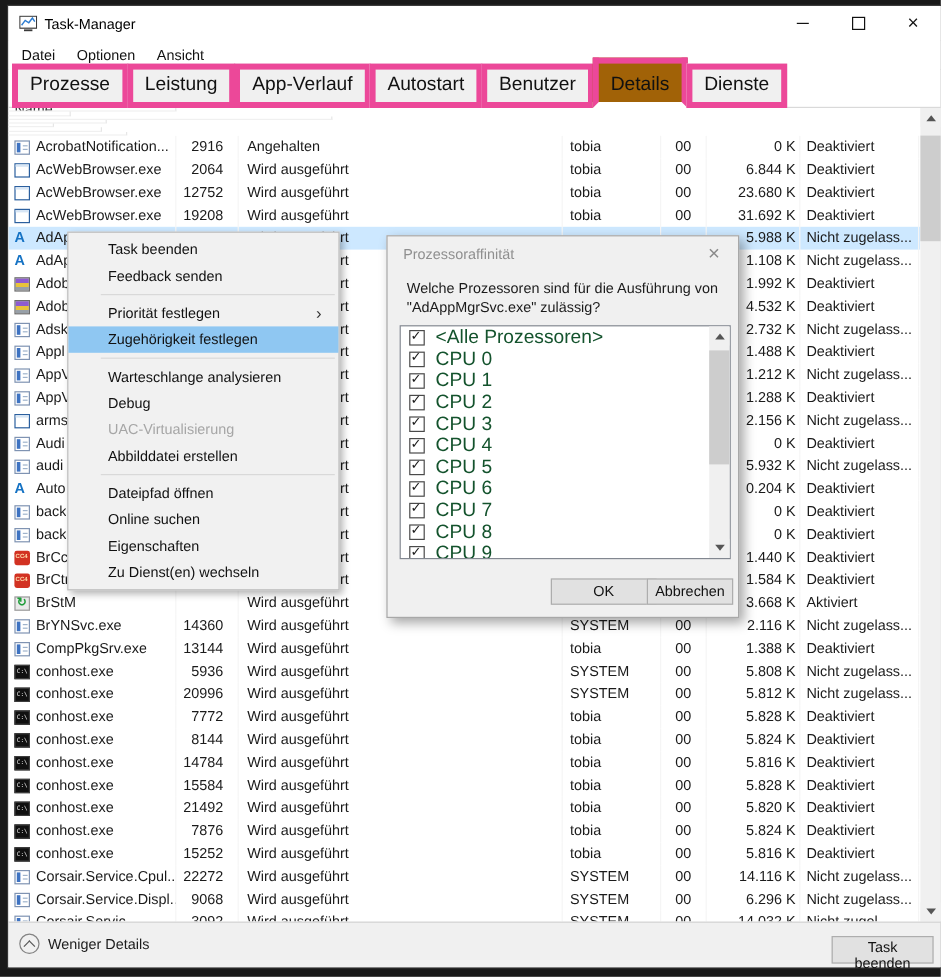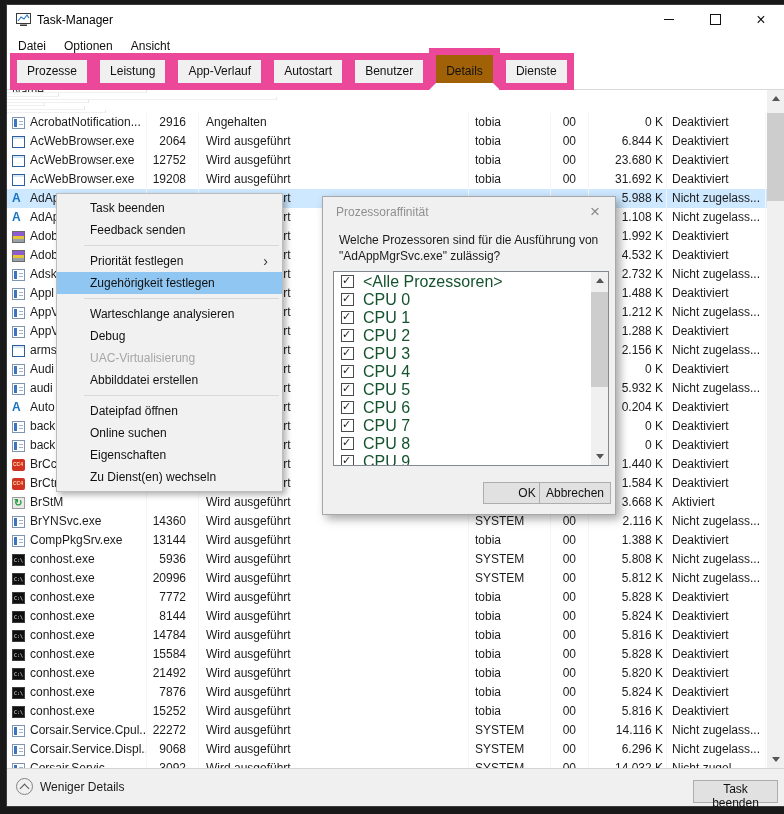--- a/index.html
+++ b/index.html
@@ -14,21 +14,21 @@
   .wc{width:46px;height:29px;display:flex;align-items:center;justify-content:center;}
   .gl-min{width:10px;height:1px;background:#111;display:block;}
   .gl-max{width:9px;height:9px;border:1px solid #111;display:block;}
   .gl-close::before{content:"×";font-size:16px;color:#111;line-height:29px;}
   
   .menubar{position:absolute;left:0;top:29px;right:0;height:24px;background:#fff;display:flex;align-items:flex-start;padding-left:2px;}
   .mi-top{font-size:12px;color:#111;padding:0 9px;line-height:24px;}
   
   .tabbar{position:absolute;left:0;top:53px;right:0;height:32px;background:#fff;box-sizing:border-box;
           border-bottom:1px solid #d9d9d9;display:flex;align-items:flex-end;padding-left:3px;}
-  .tab{font-size:12px;color:#111;background:#f0f0f0;border:7px solid #ec4899;margin-right:-1px;margin-bottom:-1px;
+  .tab{font-size:16px;color:#111;background:#f0f0f0;border:5px solid #ec4899;margin-right:-1px;margin-bottom:-1px;
        padding:4px 10px 5px 10px;white-space:nowrap;}
   .tab.active{background:#a16207;border-bottom-color:#fff;padding-top:9px;}
   
   .table{position:absolute;left:0;top:85px;right:0;height:678px;background:#fff;}
   .thead{position:absolute;left:0;top:0;height:23px;display:flex;width:680px;flex-direction:column;}
   .th{box-sizing:border-box;font-size:12px;color:#333;line-height:23px;border-right:1px solid #e6e6e6;
       border-bottom:1px solid #f0f0f0;position:relative;overflow:hidden;white-space:nowrap;}
   .sort{position:absolute;left:40px;top:1px;width:0;height:0;border:3px solid transparent;border-bottom:4px solid #888;}
   .tbody{position:absolute;left:0;top:23px;width:760px;height:655px;overflow:hidden;}
   .tr{display:flex;height:19px;line-height:19px;font-size:12px;color:#1b1b1b;width:760px;}
@@ -91,21 +91,21 @@
   .dlg-msg{font-size:12px;color:#1b1b1b;padding-left:16px;line-height:16px;margin-top:5px;}
   .listbox{position:absolute;left:10px;top:74px;width:276px;height:195px;background:#fff;border:1px solid #828790;
            box-sizing:border-box;overflow:hidden;}
   .ci{height:17px;display:flex;align-items:center;padding-left:7px;margin-top:1px;}
   .cb{width:13px;height:13px;border:1px solid #4a4a4a;background:#fff;box-sizing:border-box;position:relative;flex:none;}
   .cb.on::before{content:"✓";position:absolute;left:0px;top:-2px;font-size:11px;color:#1a1a1a;line-height:13px;}
   .cl{font-size:16px;color:#14532d;margin-left:9px;white-space:nowrap;}
   .lb-scroll{position:absolute;right:0;top:0;width:17px;height:193px;background:#f0f0f0;}
   .lb-thumb{position:absolute;left:0;top:20px;width:17px;height:95px;background:#cdcdcd;}
   .dlg-btns{position:absolute;left:0;top:285px;width:100%;}
-  .dlg-ok{position:absolute;left:136px;top:0;width:88px;height:22px;margin-left:24px;}
+  .dlg-ok{position:absolute;left:136px;top:0;width:88px;height:22px;}
   .dlg-cancel{position:absolute;left:216px;top:0;width:72px;height:22px;}
 </style>
 </head>
 <body>
 
 <div class="screen">
   <div class="window">
 
     <div class="titlebar">
       <span class="app-icon">

